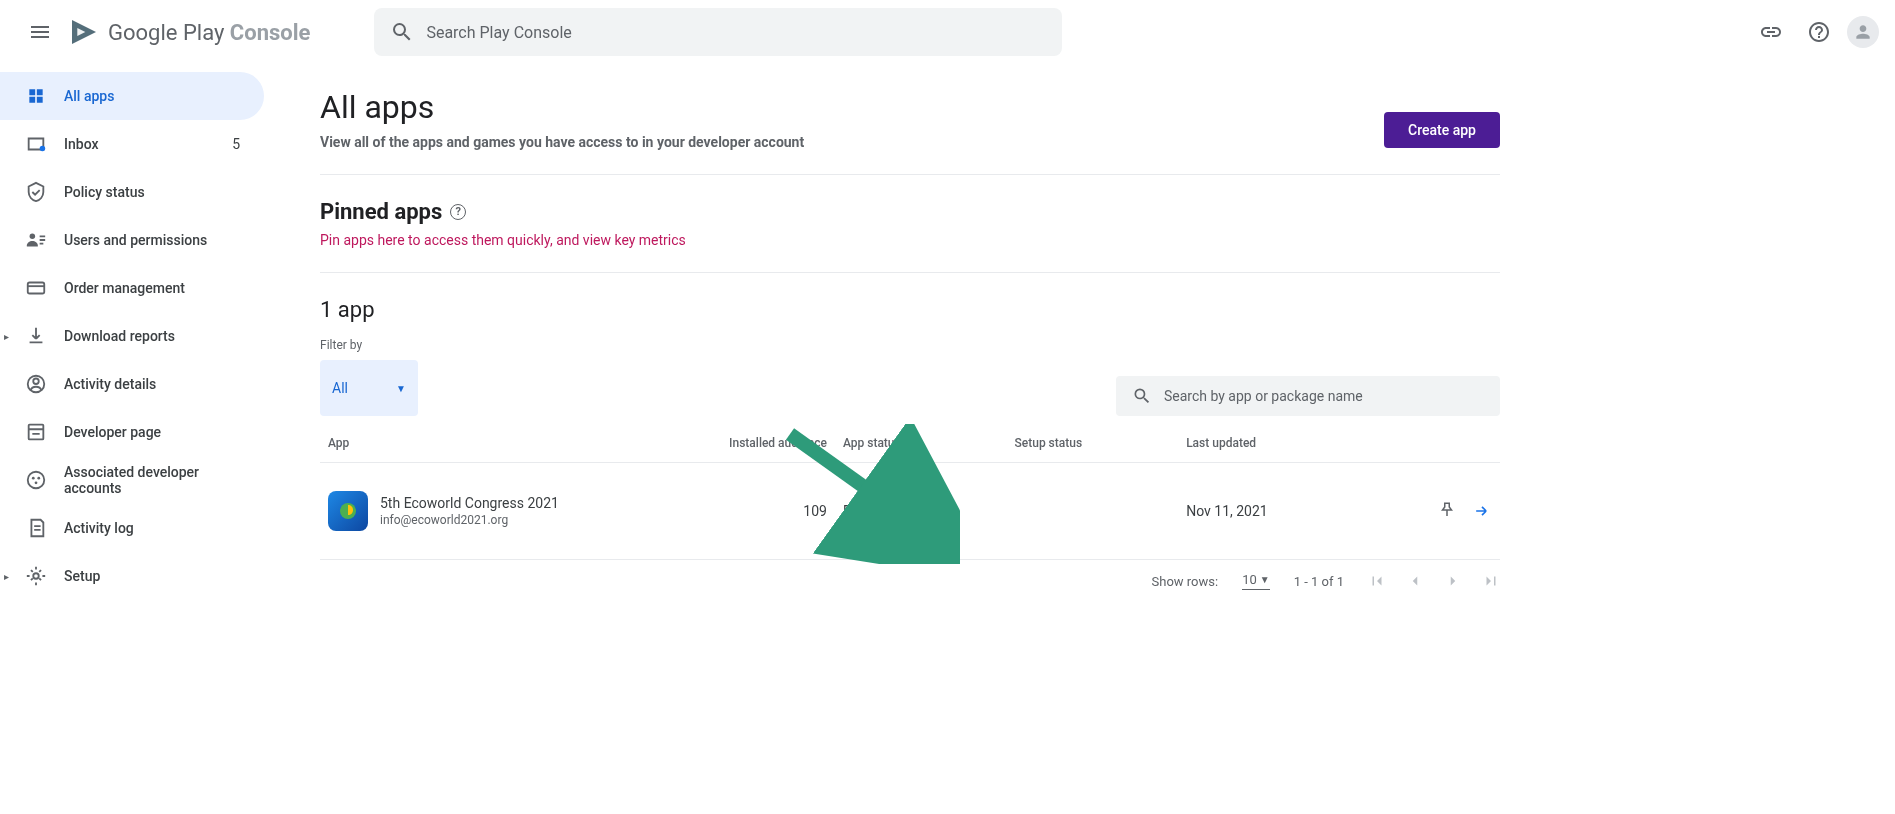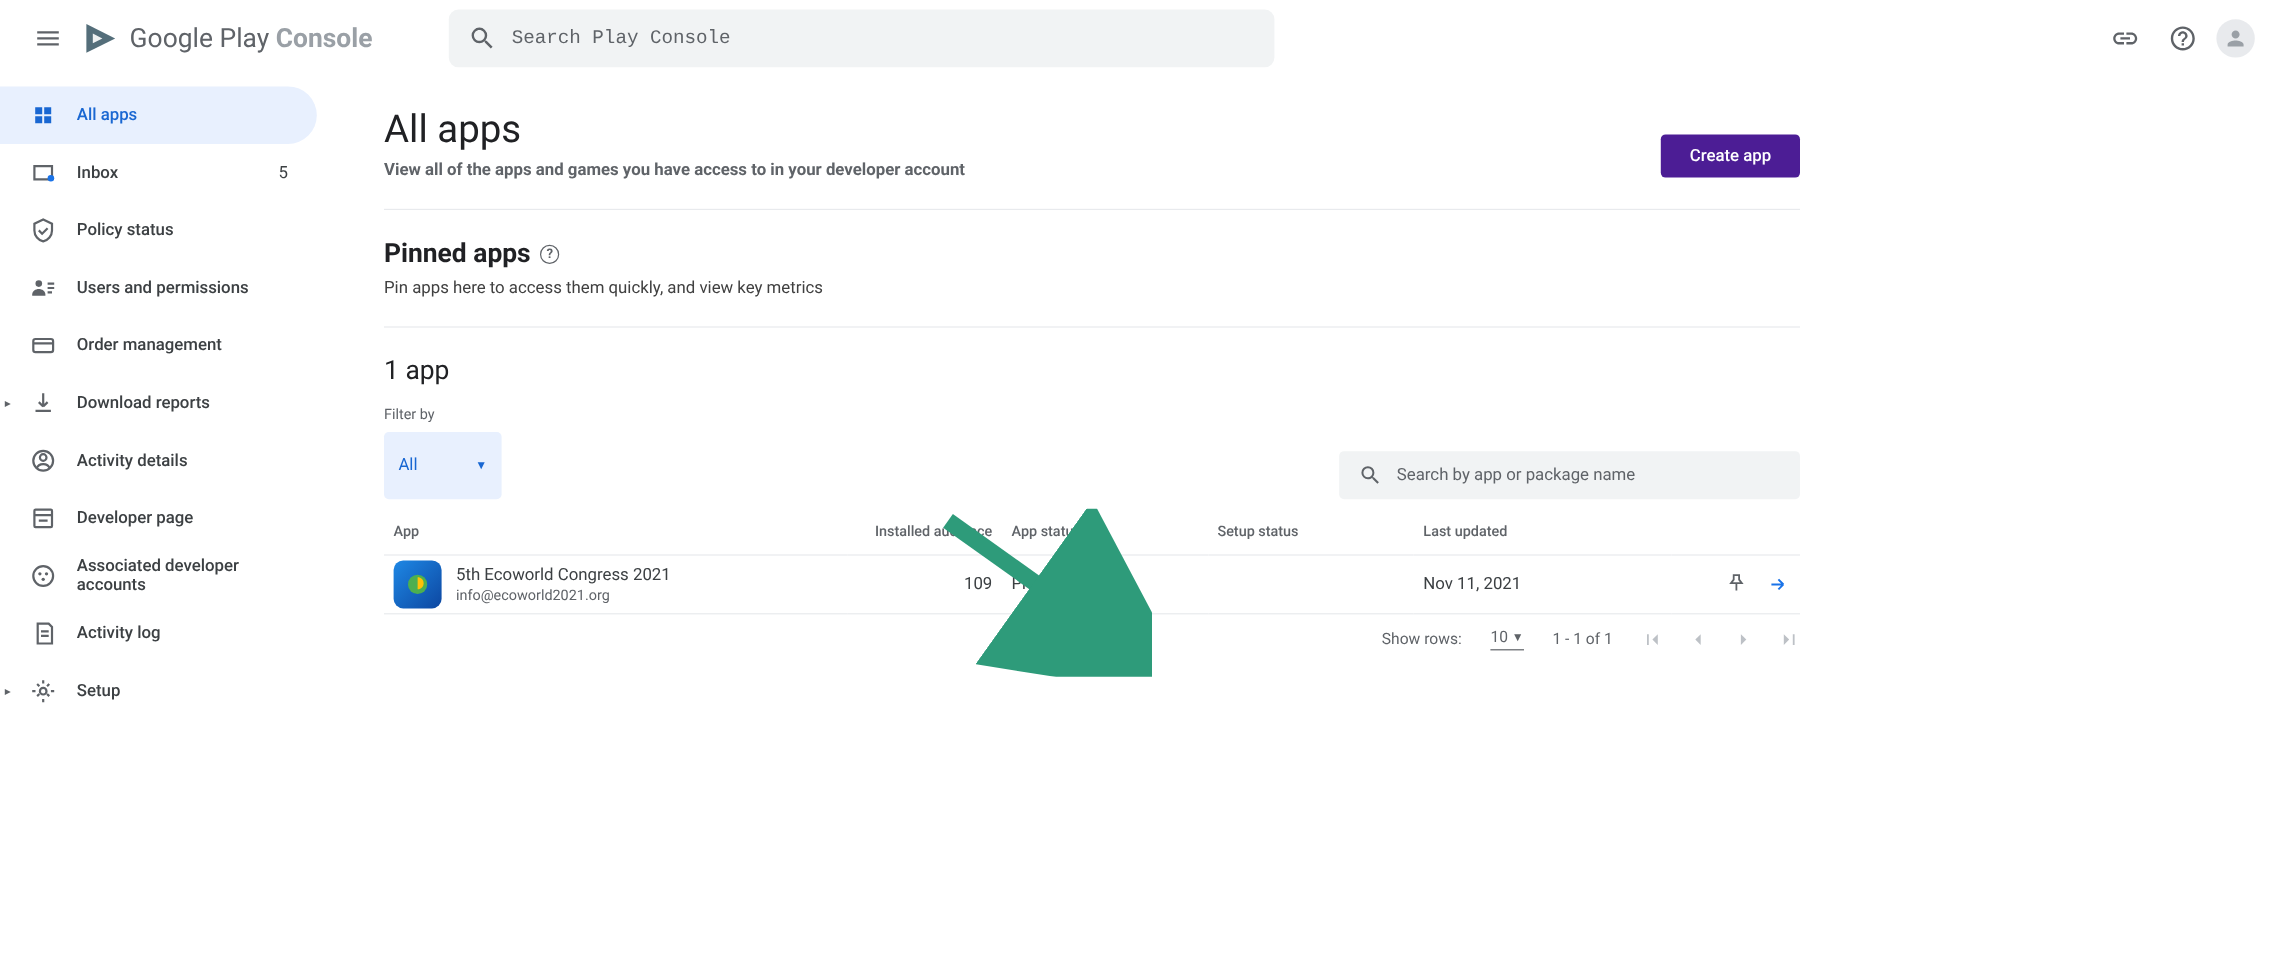--- a/index.html
+++ b/index.html
@@ -5,53 +5,53 @@
 * { margin: 0; padding: 0; box-sizing: border-box; font-family: 'Google Sans', Roboto, Arial, sans-serif; }
 body { background: #fff; color: #202124; font-size: 14px; }
 .header { display: flex; align-items: center; height: 64px; padding: 0 16px; }
 .menu-btn { width: 48px; height: 48px; display: flex; align-items: center; justify-content: center; border-radius: 50%; cursor: pointer; }
 .logo-area { display: flex; align-items: center; margin-left: 4px; }
 .logo-icon { width: 32px; height: 32px; margin-right: 8px; }
 .logo-text { font-size: 22px; color: #5f6368; }
 .logo-text .gp { color: #5f6368; }
 .logo-text .cons { color: #9aa0a6; font-weight: 700; }
 .search-box { flex: 0 0 688px; margin-left: 64px; height: 48px; background: #f1f3f4; border-radius: 8px; display: flex; align-items: center; padding: 0 16px; }
-.search-box input { border: none; background: transparent; outline: none; font-size: 16px; flex: 1; color: #7f1d1d; margin-left: 12px; font-family: Liberation Mono, monospace; }
+.search-box input { border: none; background: transparent; outline: none; font-size: 16px; flex: 1; color: #7f1d1d; margin-left: 12px; }
 .search-box input::placeholder { color: #5f6368; }
 .header-right { margin-left: auto; display: flex; align-items: center; gap: 8px; }
 .icon-btn { width: 40px; height: 40px; display: flex; align-items: center; justify-content: center; border-radius: 50%; cursor: pointer; }
 .avatar { width: 32px; height: 32px; border-radius: 50%; background: #e8eaed; display: flex; align-items: center; justify-content: center; }
 .layout { display: flex; }
 .sidebar { width: 280px; padding-top: 8px; }
 .nav-item { height: 48px; display: flex; align-items: center; padding: 0 24px 0 24px; margin-right: 16px; border-radius: 0 24px 24px 0; cursor: pointer; color: #3c4043; position: relative; }
 .nav-item.active { background: #e8f0fe; color: #1967d2; }
 .nav-item .icon { width: 24px; height: 24px; margin-right: 16px; display: flex; align-items: center; justify-content: center; flex-shrink: 0; }
 .nav-item .label { flex: 1; font-size: 14px; font-weight: 500; }
 .nav-item .badge { font-size: 14px; color: #3c4043; }
 .nav-item.has-sub::before { content: '▸'; position: absolute; left: 4px; font-size: 10px; color: #5f6368; }
 .main { flex: 1; padding: 24px 40px 0 40px; max-width: 1260px; position: relative; }
 .page-head { display: flex; justify-content: space-between; align-items: flex-start; padding-bottom: 24px; border-bottom: 1px solid #e8eaed; }
 .page-title { font-size: 32px; font-weight: 400; color: #202124; margin-bottom: 8px; }
 .page-desc { font-size: 14px; color: #5f6368; font-weight: bold; }
 .create-btn { background: #4c1d95; color: #fff; border: none; border-radius: 4px; padding: 10px 24px; font-size: 14px; font-weight: 500; cursor: pointer; margin-top: 24px; }
 .section { padding: 24px 0; border-bottom: 1px solid #e8eaed; }
 .section-title { font-size: 22px; font-weight: 700; display: flex; align-items: center; gap: 8px; margin-bottom: 8px; }
-.section-desc { font-size: 14px; color: #404040; }
+.section-desc { font-size: 14px; color: #be185d; }
 .help-circle { width: 16px; height: 16px; border: 1.5px solid #5f6368; border-radius: 50%; display: flex; align-items: center; justify-content: center; font-size: 11px; color: #5f6368; }
 .app-count-title { font-size: 22px; font-weight: 400; padding: 24px 0 16px 0; }
 .filter-row { display: flex; justify-content: space-between; align-items: flex-end; margin-bottom: 8px; }
 .filter-label { font-size: 12px; color: #5f6368; margin-bottom: 8px; }
 .filter-chip { background: #e8f0fe; color: #1967d2; border-radius: 4px; padding: 20px 12px; display: inline-flex; align-items: center; gap: 48px; cursor: pointer; font-size: 14px; }
 .filter-chip .arrow { color: #1967d2; font-size: 10px; }
 .filter-search { width: 384px; height: 40px; background: #f1f3f4; border-radius: 4px; display: flex; align-items: center; padding: 0 16px; }
 .filter-search input { border: none; background: transparent; outline: none; flex: 1; margin-left: 12px; font-size: 14px; }
 .filter-search input::placeholder { color: #5f6368; }
 .table { width: 100%; border-collapse: collapse; margin-top: 8px; }
 .table th { text-align: left; font-size: 12px; font-weight: 500; color: #5f6368; padding: 12px 8px; border-bottom: 1px solid #e8eaed; }
-.table td { padding: 4px 8px; border-bottom: 1px solid #e8eaed; font-size: 14px; color: #3c4043; vertical-align: middle; }
+.table td { padding: 28px 8px; border-bottom: 1px solid #e8eaed; font-size: 14px; color: #3c4043; vertical-align: middle; }
 .app-cell { display: flex; align-items: center; gap: 12px; }
 .app-icon { width: 40px; height: 40px; border-radius: 8px; background: linear-gradient(135deg, #1e88e5, #0d47a1); display: flex; align-items: center; justify-content: center; }
 .app-name { font-size: 14px; color: #3c4043; }
 .app-email { font-size: 12px; color: #5f6368; margin-top: 2px; }
 .table th.num, .table td.num { text-align: right; }
 .row-actions { display: flex; gap: 16px; justify-content: flex-end; }
 .pagination { display: flex; align-items: center; justify-content: flex-end; gap: 24px; padding: 12px 0; color: #5f6368; font-size: 13px; }
 .pagination .sel { display: flex; align-items: center; gap: 3px; border-bottom: 1px solid #5f6368; padding-bottom: 2px; }
 .pagination .nav-icons { display: flex; gap: 20px; }
 .nav-icons .pg { cursor: pointer; color: #bdc1c6; }

